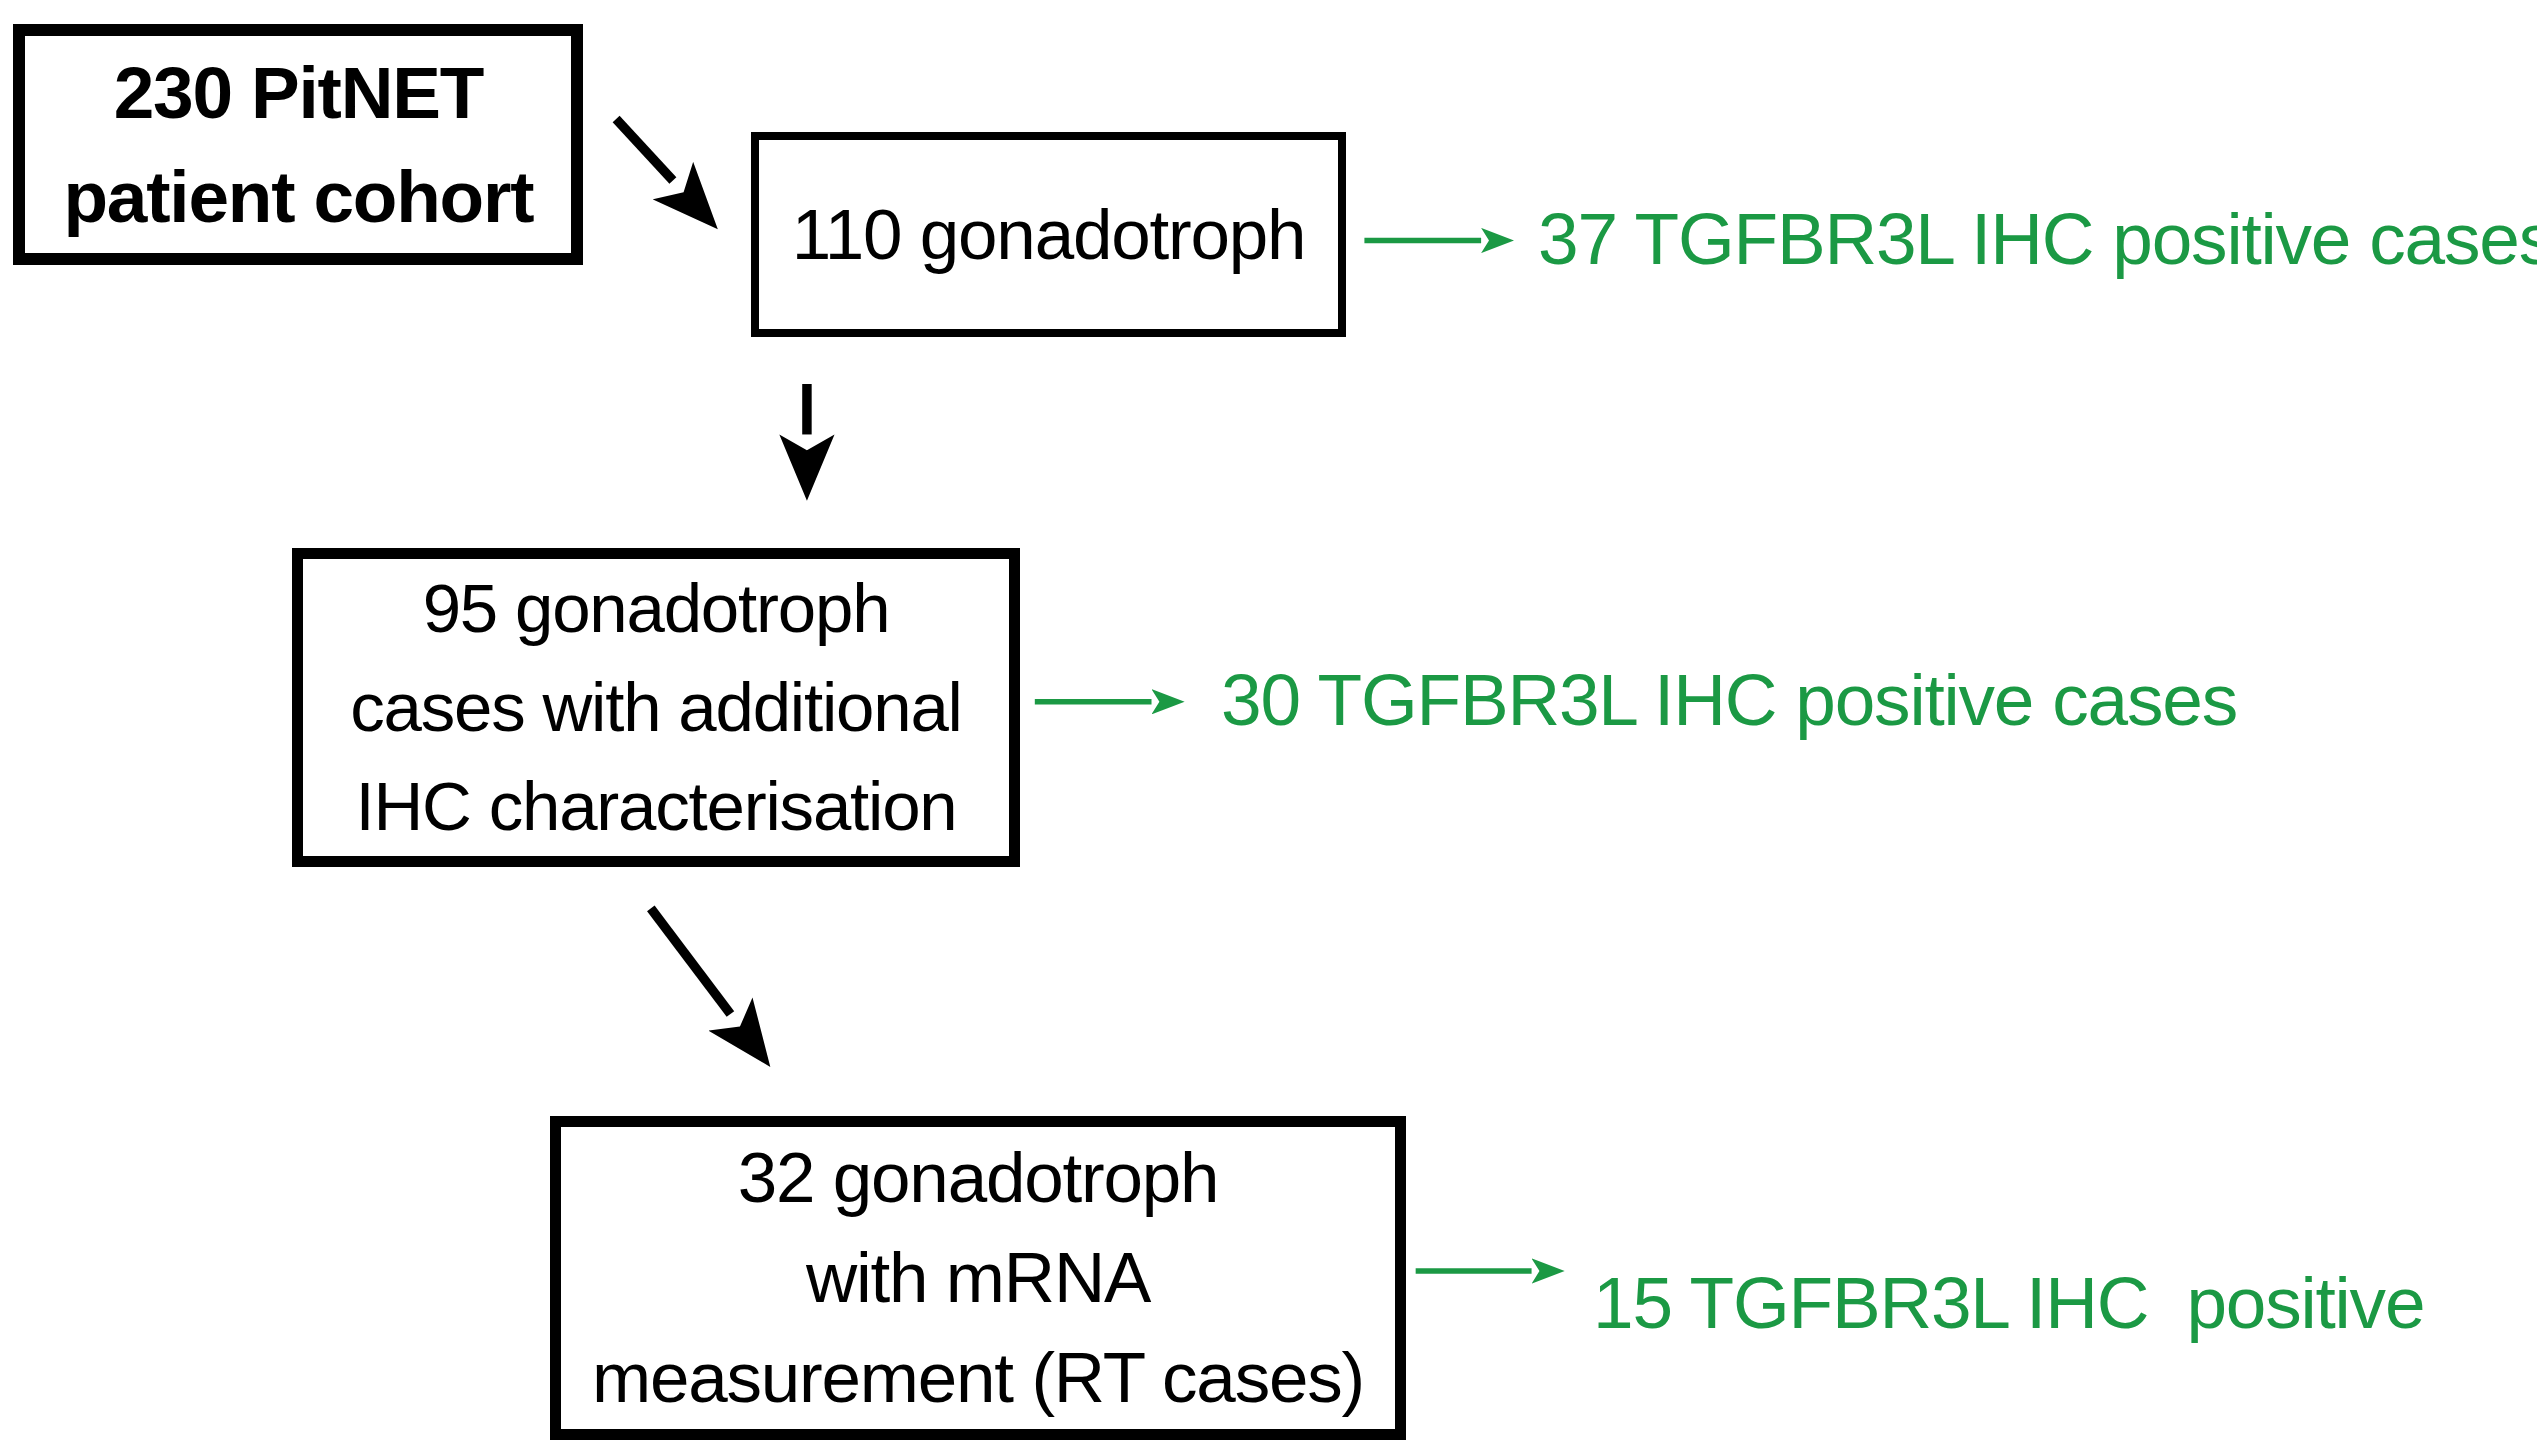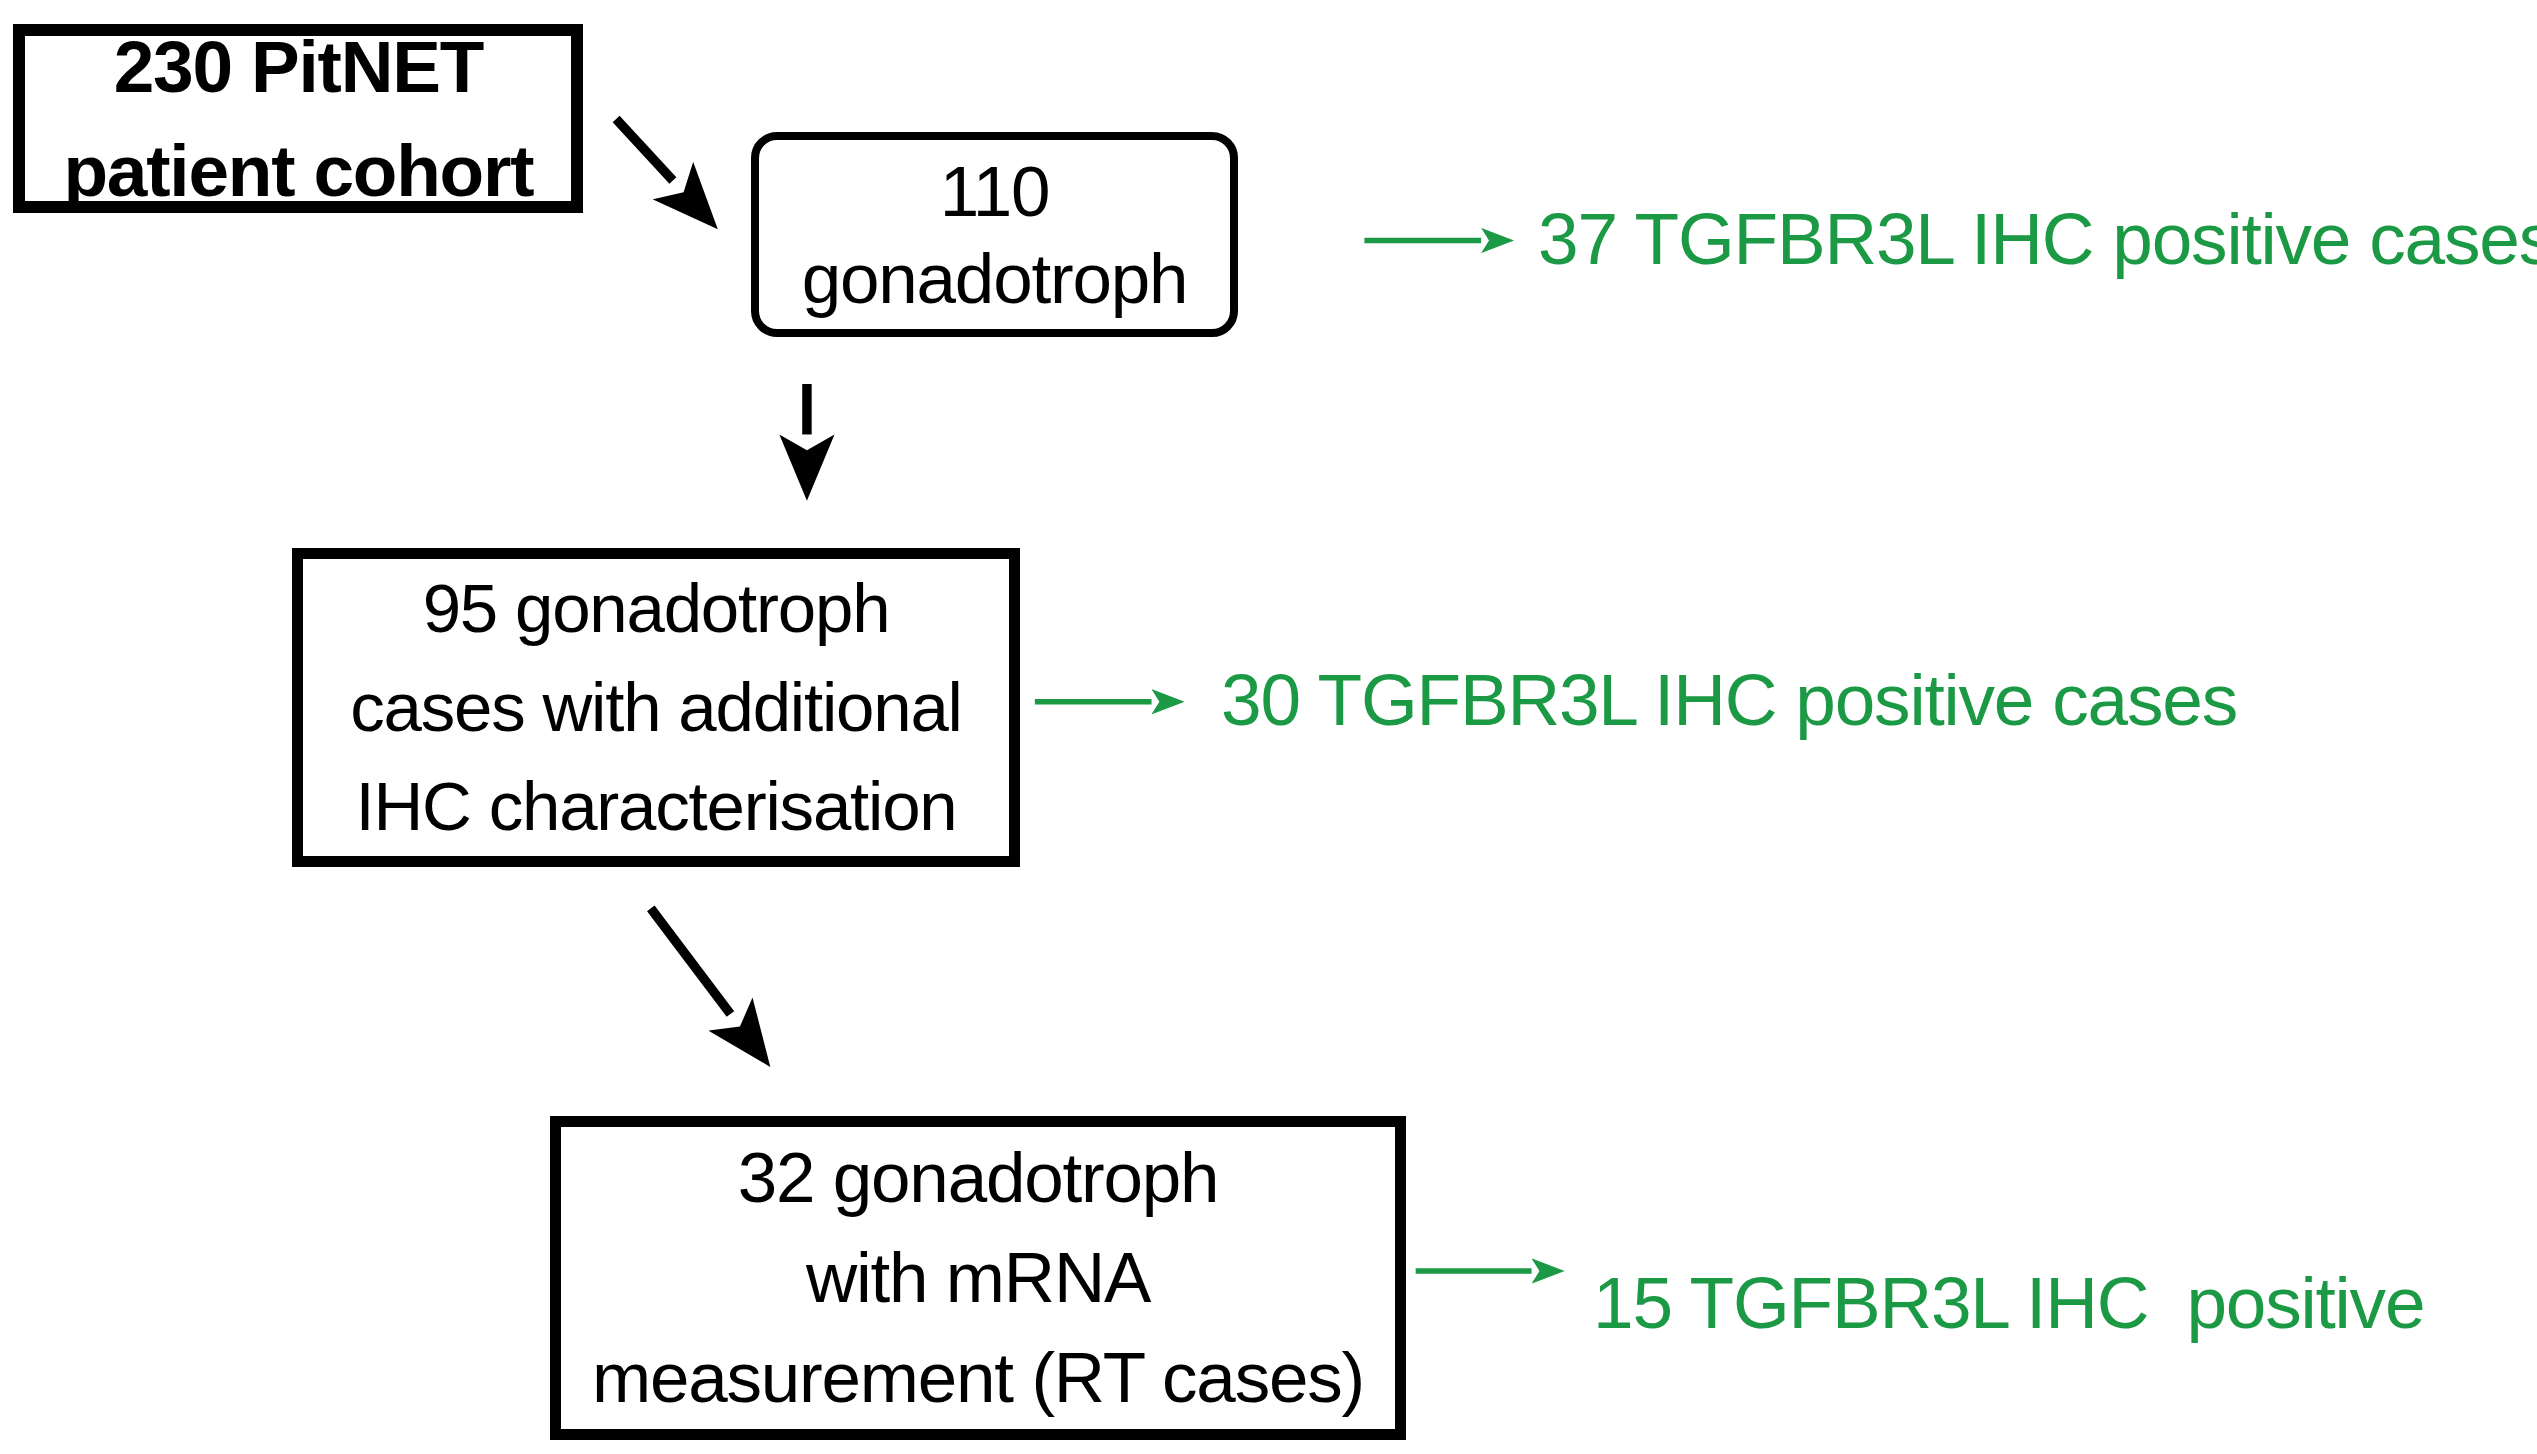--- a/index.html
+++ b/index.html
@@ -34,33 +34,32 @@
     color: var(--ink, #000000);
     display: flex;
     flex-direction: column;
     align-items: center;
     justify-content: center;
     text-align: center;
     letter-spacing: -1.2px;
   }
   .box-cohort {
     left: 13.4px; top: 24px;
-    width: 570px; height: 189px;
+    width: 570px; height: 241px;
     border-width: 12.6px;
     font-size: 73px;
     font-weight: 700;
     line-height: 104px;
   }
   .box-110 {
     left: 751px; top: 132px;
-    width: 487px; height: 205px;
+    width: 595px; height: 205px;
     border-width: 8px;
     font-size: 71px;
     line-height: 87px;
-    border-radius: 26px;
   }
   .box-95 {
     left: 292px; top: 548px;
     width: 728px; height: 319px;
     border-width: 11px;
     font-size: 69px;
     line-height: 99px;
   }
   .box-52 {
     left: 550px; top: 1116px;

